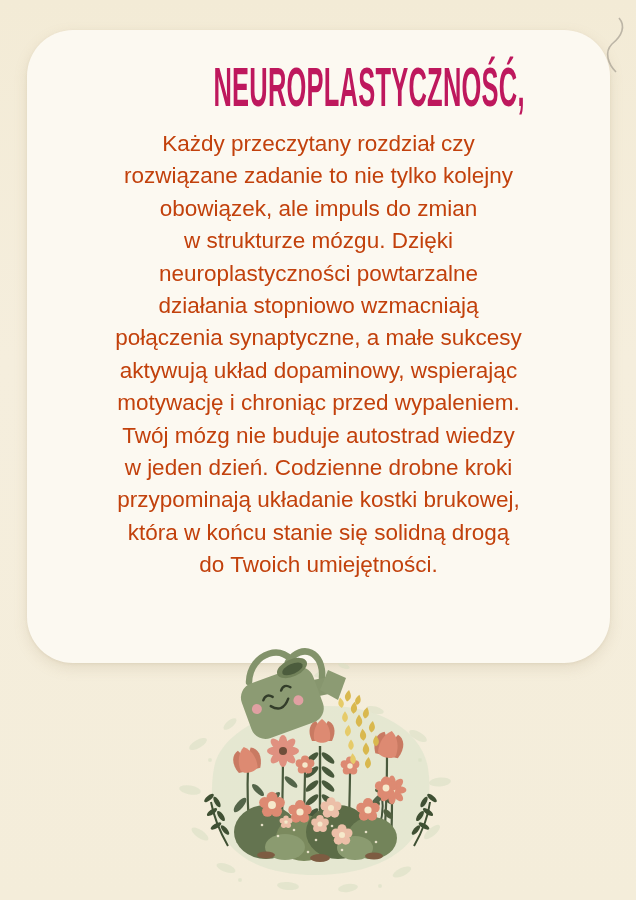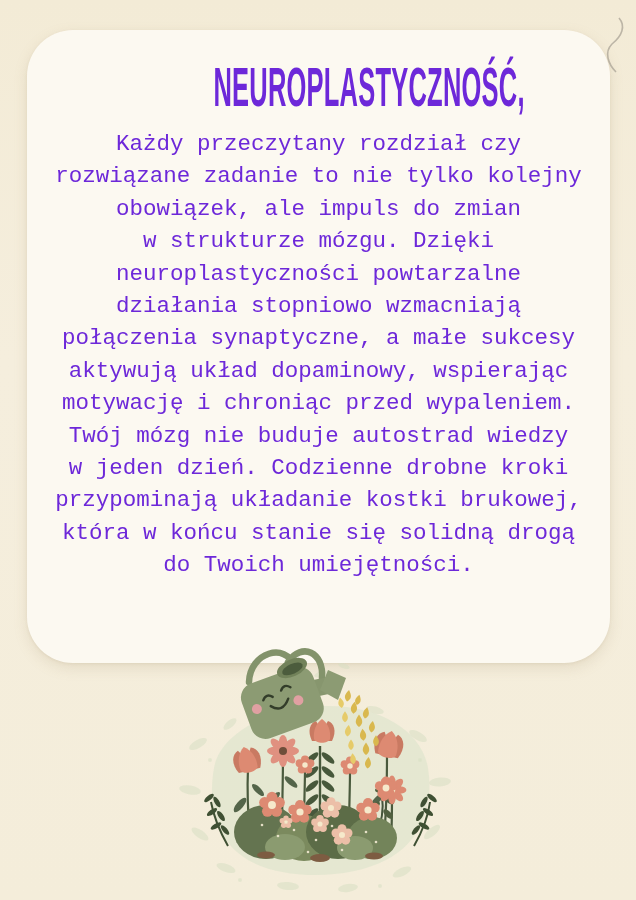--- a/index.html
+++ b/index.html
@@ -6,32 +6,32 @@
   .page{
     position:relative; width:636px; height:900px; overflow:hidden;
     background:linear-gradient(180deg,#f3ebd6 0%,#f5eedd 40%,#f4edda 100%);
     font-family:"Liberation Sans", sans-serif;
   }
   .card{
     position:absolute; left:27px; top:30px; width:583px; height:633px;
     background:#fcf9f1; border-radius:46px; z-index:1;
     box-shadow:0 5px 14px rgba(160,140,100,0.18), 0 1px 3px rgba(160,140,100,0.12);
   }
-  .title{ margin:28px 16px 0 0; text-align:center; color:#6d28d9; }
+  .title{ margin:28px 16px 0 0; text-align:center; color:#be185d; }
   .title-line-wrap{ display:block; text-align:center; height:58px; }
   .title-line{
     display:inline-block; white-space:nowrap;
     font-family:"Liberation Sans", sans-serif; font-weight:bold;
     font-size:56px; line-height:58px; letter-spacing:0.5px;
     transform:scaleX(0.455); transform-origin:50% 50%;
   }
   .body-text{
     margin-top:12px; text-align:center; white-space:pre-line;
-    font-family:Liberation Mono, monospace;
-    font-size:22.5px; line-height:32.4px; color:#6d28d9; letter-spacing:0;
+    font-family:Liberation Sans, sans-serif;
+    font-size:22.5px; line-height:32.4px; color:#c2410c; letter-spacing:0;
   }
   .illustration{ position:absolute; left:170px; top:640px; z-index:3; }
   .squiggle{ position:absolute; left:598px; top:14px; z-index:2; }
 </style>
 </head>
 <body>
 
 <div class="page">
 
   <svg class="squiggle" width="34" height="62" viewBox="0 0 34 62">

